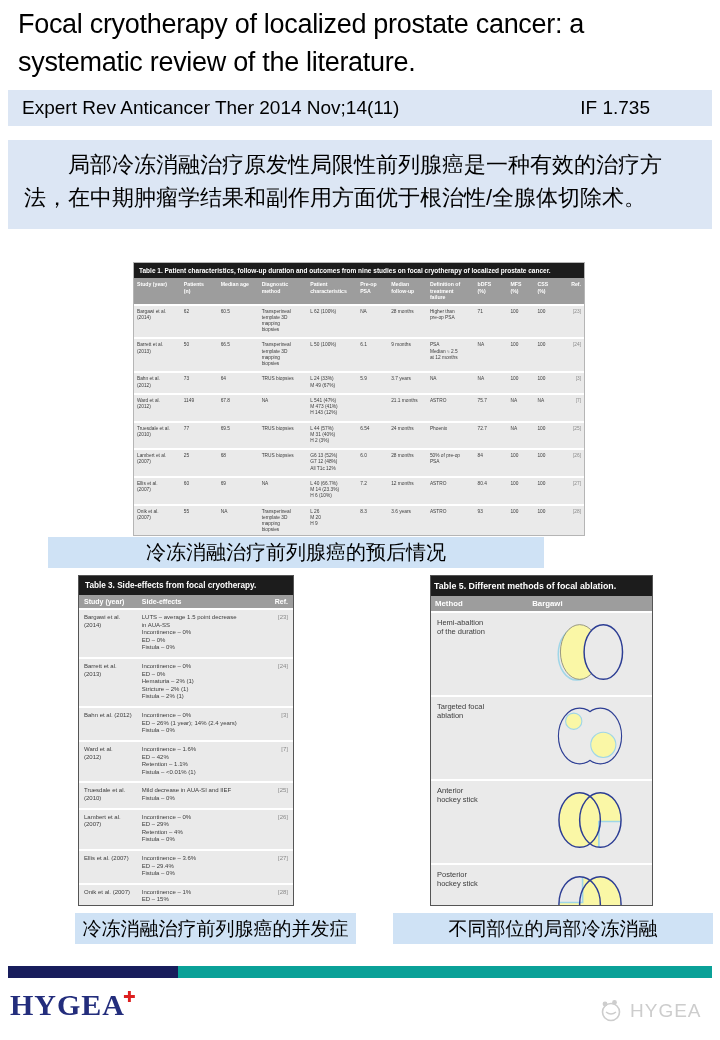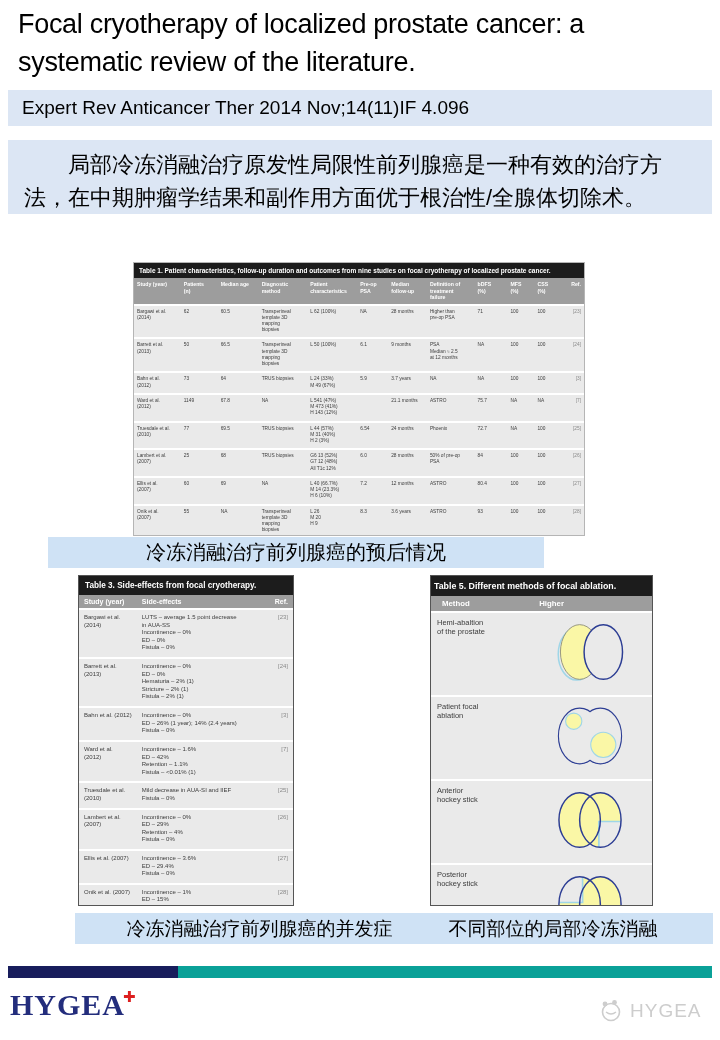--- a/index.html
+++ b/index.html
@@ -5,24 +5,24 @@
   html,body{margin:0;padding:0;}
   body{
     width:720px;height:1040px;position:relative;background:#ffffff;
     font-family:"Liberation Sans","DejaVu Sans",sans-serif;overflow:hidden;color:#000;
   }
   .abs{position:absolute;}
   
   .slide-title{left:18px;top:6px;width:692px;font-size:27px;font-weight:normal;line-height:1.4;letter-spacing:-0.3px;}
   
   .journal-bar{left:8px;top:90px;width:704px;height:36px;background:#dce6f4;display:flex;align-items:center;
-    box-sizing:border-box;padding:0 62px 0 14px;font-size:19px;}
+    justify-content:space-between;box-sizing:border-box;padding:0 62px 0 14px;font-size:19px;}
   
   .abstract{left:8px;top:140px;width:704px;background:#dce6f4;box-sizing:border-box;
-    padding:9px 16px 0;font-size:22px;line-height:1.48;text-indent:2em;}
+    padding:9px 16px 15px;font-size:22px;line-height:1.48;text-indent:2em;}
   
   .tbl-wrap{background:#fff;border:1px solid #b5b5b5;box-sizing:border-box;overflow:hidden;}
   .tbl-title{background:#1c1c1c;color:#fff;font-weight:bold;white-space:nowrap;overflow:hidden;}
   .tbl{width:100%;border-collapse:separate;border-spacing:0;table-layout:fixed;}
   .tbl th{background:#9d9d9d;color:#fff;font-weight:bold;text-align:left;vertical-align:top;
     white-space:pre-line;border-bottom:2px solid #fff;}
   .tbl td{background:#eaeaea;color:#3c3c3c;vertical-align:top;white-space:pre-line;border-bottom:2px solid #fff;}
   
   #table1{left:133px;top:262px;width:452px;height:274px;}
   #table1 .tbl-title{font-size:6.5px;padding:4px 5px;}
@@ -33,46 +33,46 @@
   
   #table3{left:78px;top:575px;width:216px;height:331px;border-color:#555;}
   #table3 .tbl-title{font-size:8.2px;padding:5px 6px;}
   #table3 th{font-size:7px;padding:3px 5px;}
   #table3 td{font-size:6px;padding:4px 5px 5px;line-height:1.27;}
   #table3 td:last-child,#table3 th:last-child{text-align:right;}
   #table3 td:last-child{color:#8a8a8a;}
   
   #table5{left:430px;top:575px;width:223px;height:331px;border-color:#555;}
   #table5 .tbl-title{font-size:8.8px;padding:5px 3px;}
-  #table5 th{font-size:7.8px;padding:3px 11px;}
+  #table5 th{font-size:7.8px;padding:3px 4px;}
   #table5 td{font-size:7.5px;padding:5px 6px;height:72px;}
   #table5 td.diagram-cell{text-align:center;padding:3px 2px;}
   #table5 svg{display:block;margin:2px auto 0;}
   
   .caption{background:#cfe2f5;text-align:center;color:#000;}
   #caption-outcomes{left:48px;top:537px;width:496px;height:31px;font-size:20px;line-height:31px;}
-  #caption-side-effects{left:75px;top:913px;width:281px;height:31px;font-size:19px;line-height:31px;padding-left:44px;}
+  #caption-side-effects{left:75px;top:913px;width:281px;height:31px;font-size:19px;line-height:31px;}
   #caption-ablation{left:393px;top:913px;width:320px;height:31px;font-size:19px;line-height:31px;}
   
   .bar-navy{left:8px;top:966px;width:170px;height:12px;background:#181d5c;}
   .bar-teal{left:178px;top:966px;width:534px;height:12px;background:#0aa198;}
   .hygea-logo{left:10px;top:988px;font-family:"Liberation Serif","DejaVu Serif",serif;
     font-weight:bold;font-size:30px;color:#232d7c;letter-spacing:1px;}
   .hygea-logo .cross{color:#dd1f1f;font-size:15px;position:relative;top:-13px;left:-2px;font-family:"DejaVu Sans",sans-serif;}
   .watermark{left:598px;top:998px;display:flex;align-items:center;gap:6px;color:#cdcdcd;
     font-size:19px;letter-spacing:1px;}
 </style>
 </head>
 <body>
 
 <div class="abs slide-title">Focal cryotherapy of localized prostate cancer: a systematic review of the literature.</div>
 
 <div class="abs journal-bar">
   <span>Expert Rev Anticancer Ther 2014 Nov;14(11)</span>
-  <span>IF 4.096</span>
+  <span>IF 1.735</span>
 </div>
 
 <div class="abs abstract">局部冷冻消融治疗原发性局限性前列腺癌是一种有效的治疗方法，在中期肿瘤学结果和副作用方面优于根治性/全腺体切除术。</div>
 
 <div class="abs tbl-wrap" id="table1">
   <div class="tbl-title">Table 1. Patient characteristics, follow-up duration and outcomes from nine studies on focal cryotherapy of localized prostate cancer.</div>
   <table class="tbl">
       <colgroup>
         <col style="width: 10.4%;">
         <col style="width: 8.2%;">
@@ -352,35 +352,35 @@
 <div class="abs tbl-wrap" id="table5">
   <div class="tbl-title">Table 5. Different methods of focal ablation.</div>
   <table class="tbl">
       <colgroup>
         <col style="width: 44%;">
         <col style="width: 56%;">
       </colgroup>
       <thead>
         <tr>
           <th>Method</th>
-          <th>Higher</th>
+          <th>Bargawi</th>
         </tr>
       </thead>
       <tbody>
         <tr>
           <td>Hemi-abaltion
-of the prostate</td>
+of the duration</td>
           <td class="diagram-cell"><svg width="80" height="68" viewBox="0 0 100 92">
     <ellipse cx="32" cy="49" rx="25" ry="35" fill="none" stroke="#9fd6e8" stroke-width="2"></ellipse>
     <ellipse cx="36" cy="46" rx="26" ry="37" fill="#faf7a6" stroke="#8d8d76" stroke-width="1.2"></ellipse>
     <ellipse cx="68" cy="46" rx="26" ry="37" fill="#eaeaea" stroke="#2d3e94" stroke-width="2"></ellipse>
   </svg></td>
         </tr>
         <tr>
-          <td>Patient focal
+          <td>Targeted focal
 ablation</td>
           <td class="diagram-cell"><svg width="80" height="68" viewBox="0 0 100 92">
     <ellipse cx="36" cy="46" rx="28" ry="37" fill="none" stroke="#2d3e94" stroke-width="3"></ellipse>
     <ellipse cx="64" cy="46" rx="28" ry="37" fill="none" stroke="#2d3e94" stroke-width="3"></ellipse>
     <ellipse cx="36" cy="46" rx="28" ry="37" fill="#eaeaea"></ellipse>
     <ellipse cx="64" cy="46" rx="28" ry="37" fill="#eaeaea"></ellipse>
     <circle cx="28" cy="26" r="11" fill="#faf7a6" stroke="#9fd6e8" stroke-width="1.5"></circle>
     <circle cx="68" cy="58" r="17" fill="#faf7a6" stroke="#9fd6e8" stroke-width="1.5"></circle>
   </svg></td>
         </tr>

